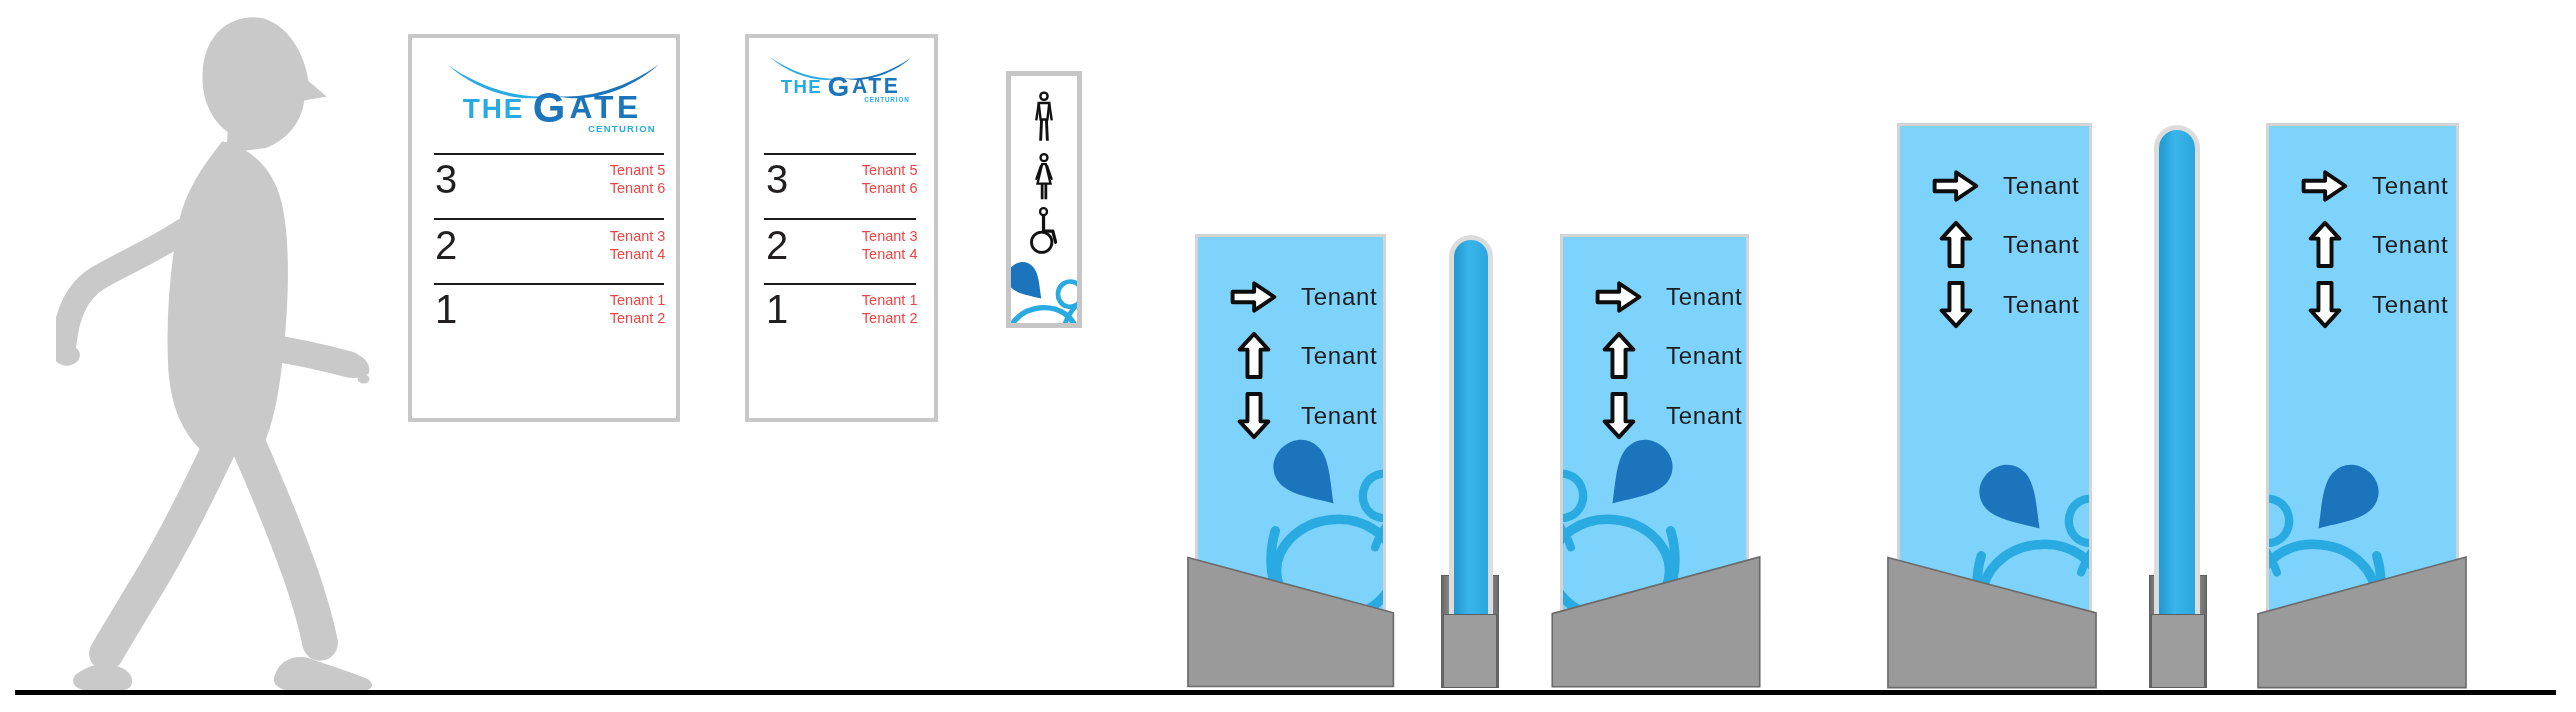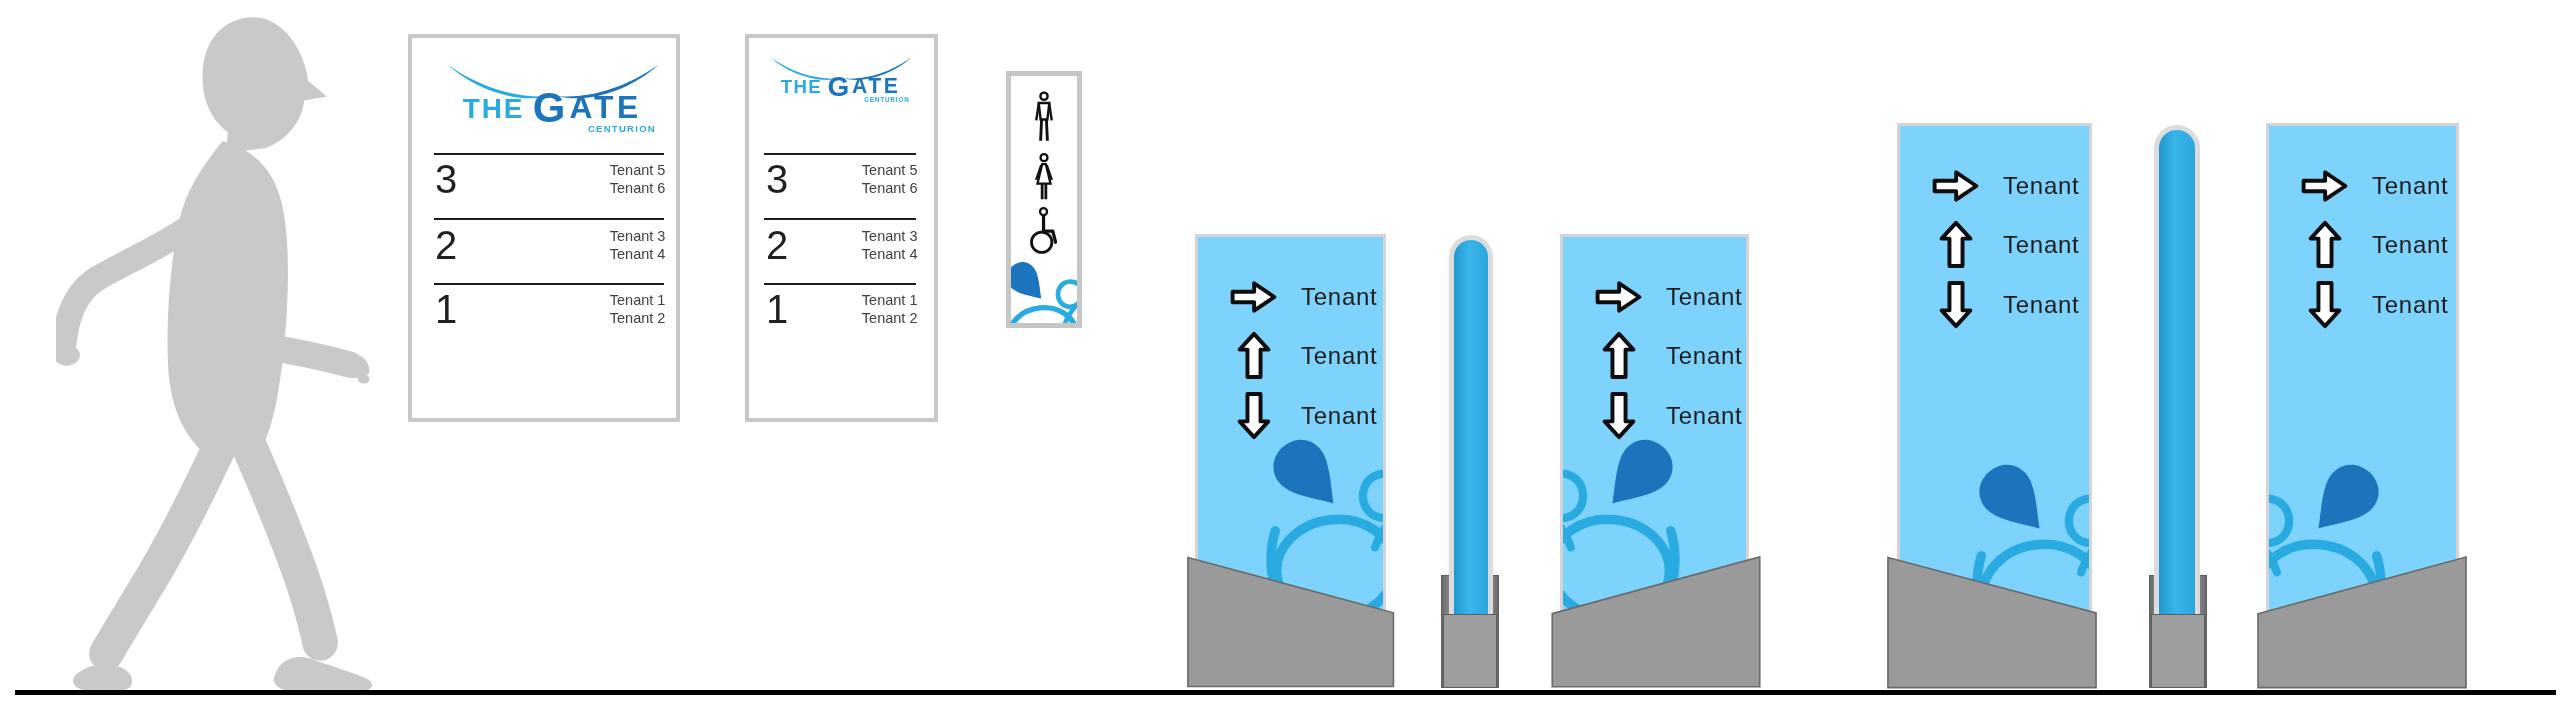--- a/index.html
+++ b/index.html
@@ -7,21 +7,21 @@
           font-family:"Liberation Sans", sans-serif;}
 
   
   .figure{position:absolute;left:56px;top:12px;z-index:1;}
 
   
   .dirsign{position:absolute;background:#fff;border:4.6px solid #c8c8c8;box-sizing:border-box;z-index:2;}
   .dirsign .logo{position:absolute;}
   .dirline{position:absolute;height:2px;background:#1c1c1c;}
   .floor-num{position:absolute;font-size:40px;color:#231f20;line-height:41px;}
-  .floor-tenants{position:absolute;text-align:center;font-size:14.5px;line-height:18px;color:#404040;}
+  .floor-tenants{position:absolute;text-align:center;font-size:14.5px;line-height:18px;color:#ef4444;}
 
   
   .rrsign{position:absolute;left:1006px;top:71px;width:76px;height:257px;background:#fff;
           border:5.3px solid #c6c6c6;box-sizing:border-box;overflow:hidden;z-index:2;}
   .rr-icon{position:absolute;left:50%;transform:translateX(-50%);}
 
   
   .panel{position:absolute;background:#7dd3fc;border:3.3px solid #d4d4d4;box-sizing:border-box;
          overflow:hidden;z-index:2;}
   .mrow{position:absolute;left:0;right:0;display:flex;align-items:center;}

